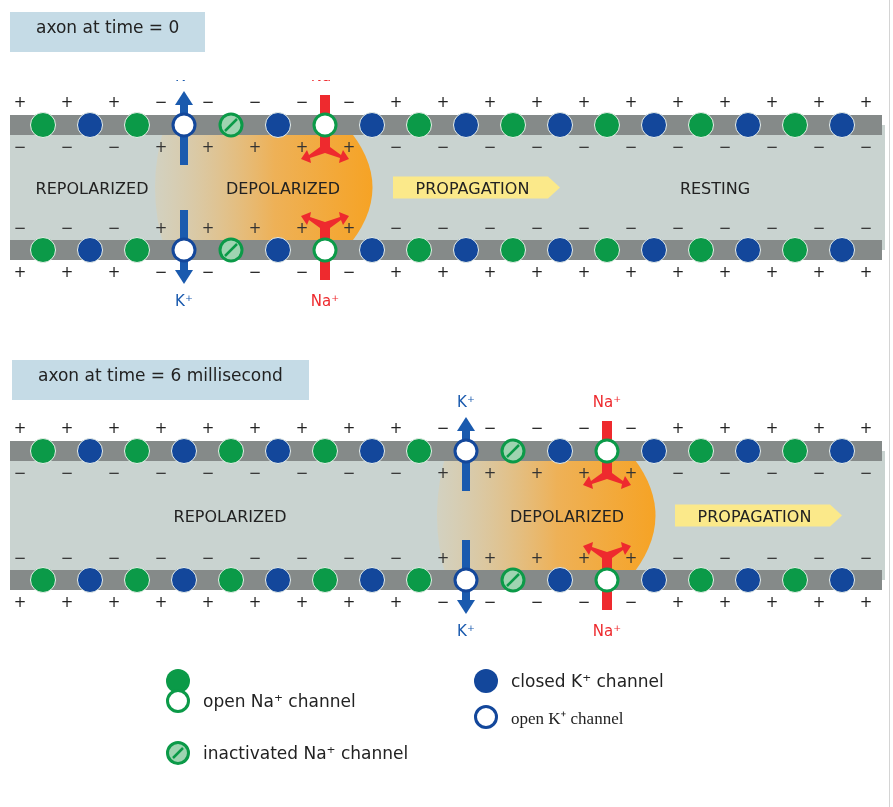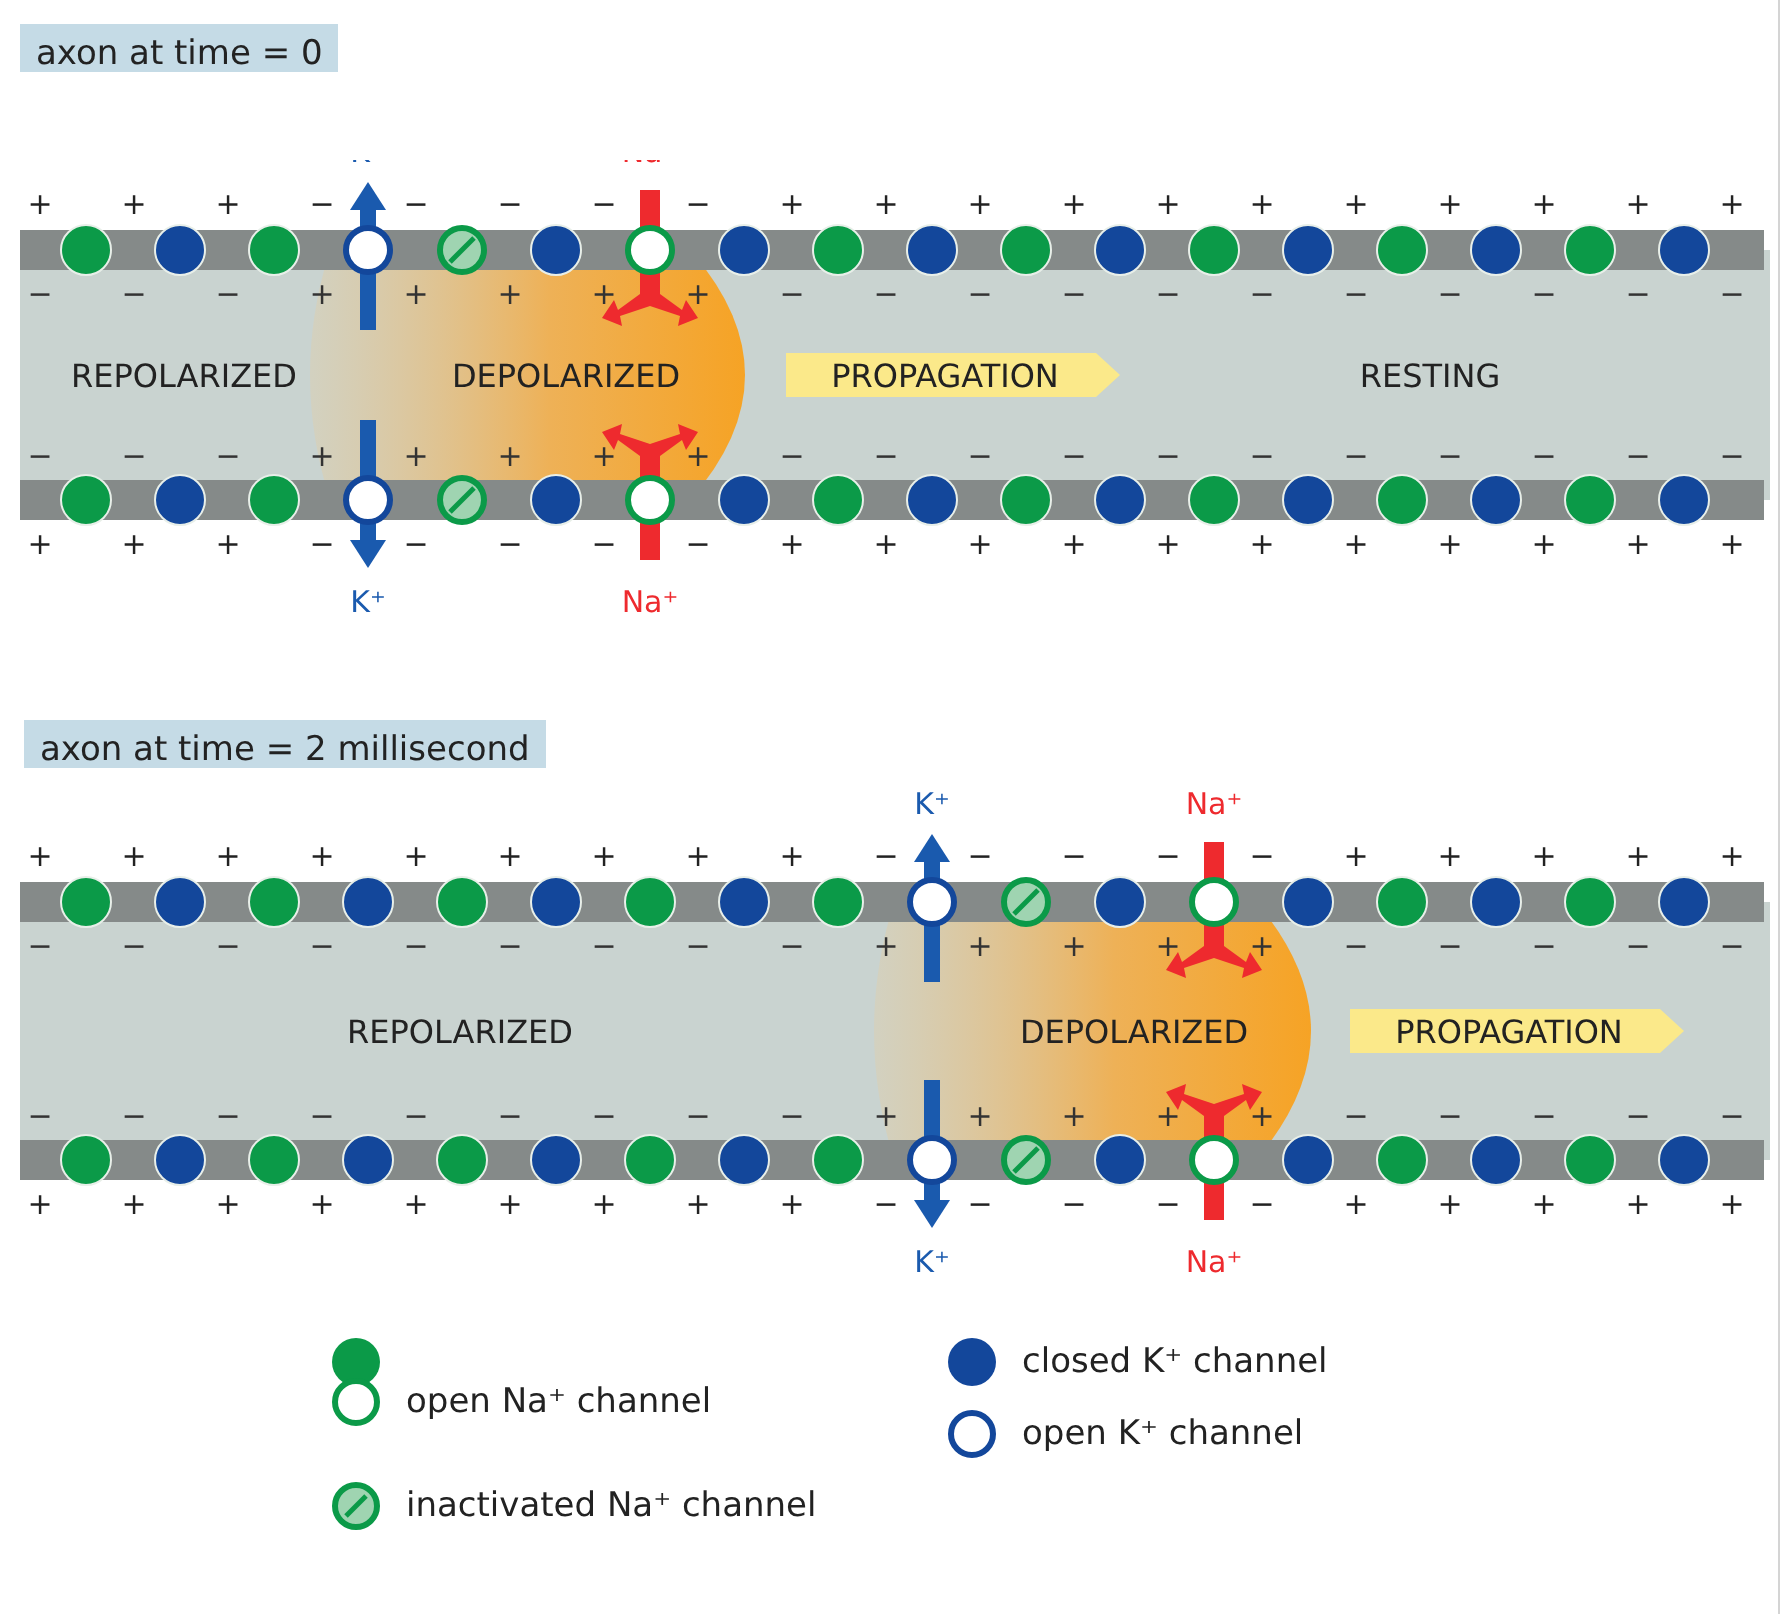--- a/index.html
+++ b/index.html
@@ -1,18 +1,18 @@
 <!DOCTYPE html>
 <html><head>
 <meta charset="utf-8">
 <style>
   html, body { margin:0; padding:0; background:#ffffff; }
   body { width:893px; height:807px; position:relative; overflow:hidden; font-family:"DejaVu Sans", sans-serif; }
   .right-rule { position:absolute; left:889px; top:0; width:1px; height:807px; background:#d4d4d4; }
-  .panel-label { position:absolute; background:#c5dbe6; color:#222; font-size:17px; padding:0 8px; height:24px; line-height:30px; }
+  .panel-label { position:absolute; background:#c5dbe6; color:#222; font-size:17px; padding:0 26px; height:40px; line-height:30px; }
   svg text { font-family:"DejaVu Sans", sans-serif; }
   .legend { position:absolute; left:165px; top:668px; width:560px; height:110px; }
   .legend-item { position:absolute; display:flex; align-items:center; font-size:17px; color:#222; }
   .legend-item svg { margin-right:12px; }
 </style>
 </head>
 <body>
 
 <div class="right-rule"></div>
 
@@ -227,21 +227,21 @@
     <g>
       <circle cx="842" cy="170" r="12.5" fill="#13479b" stroke="#e8efe9" stroke-width="1"></circle>
     </g>
     <text x="92" y="113.5" text-anchor="middle" font-size="16" fill="#222">REPOLARIZED</text>
     <text x="283" y="113.5" text-anchor="middle" font-size="16" fill="#222">DEPOLARIZED</text>
     <polygon points="393,96.5 548,96.5 560,107.5 548,118.5 393,118.5" fill="#fbe98a"></polygon>
     <text x="472.5" y="113.5" text-anchor="middle" font-size="16" fill="#222">PROPAGATION</text>
     <text x="715" y="113.5" text-anchor="middle" font-size="16" fill="#222">RESTING</text>
   </svg>
 
-<div class="panel-label" style="left:12px; top:360px;">axon at time = 2 millisecond</div>
+<div class="panel-label" style="left:12px; top:360px;">axon at time = 6 millisecond</div>
 <svg id="panel1" width="893" height="260" style="position:absolute; left:0; top:380px;">
     <rect x="10" y="71" width="875" height="129" fill="#c9d3d0"></rect>
     <defs>
       <linearGradient id="grad1" x1="0" x2="1" y1="0" y2="0">
         <stop offset="0" stop-color="#d9d0b6" stop-opacity="0.6"></stop>
         <stop offset="0.55" stop-color="#eeb157"></stop>
         <stop offset="1" stop-color="#f6a325"></stop>
       </linearGradient>
     </defs>
     <path d="M 447 71 L 628 71 Q 683 135.5 628 200 L 447 200 Q 427 135.5 447 71 Z" fill="url(#grad1)"></path>
@@ -462,21 +462,21 @@
         <circle cx="13" cy="13" r="12" fill="#13479b"></circle>
       </svg>
     <span>closed K⁺ channel</span>
   </div>
   <div class="legend-item" style="left:0; top:20px;">
     <svg width="26" height="26">
         <circle cx="13" cy="13" r="10.5" fill="#fff" stroke="#0b9a48" stroke-width="3"></circle>
       </svg>
     <span>open Na⁺ channel</span>
   </div>
-  <div class="legend-item" style="left:308px; top:36px;">
+  <div class="legend-item" style="left:308px; top:36px;font-family:Liberation Serif, serif;">
     <svg width="26" height="26">
         <circle cx="13" cy="13" r="10.5" fill="#fff" stroke="#13479b" stroke-width="3"></circle>
       </svg>
     <span>open K⁺ channel</span>
   </div>
   <div class="legend-item" style="left:0; top:72px;">
     <svg width="26" height="26">
         <circle cx="13" cy="13" r="10.5" fill="#9fd4b1" stroke="#0b9a48" stroke-width="3"></circle>
         <line x1="8" y1="18" x2="18" y2="8" stroke="#0b9a48" stroke-width="2.5"></line>
       </svg>

